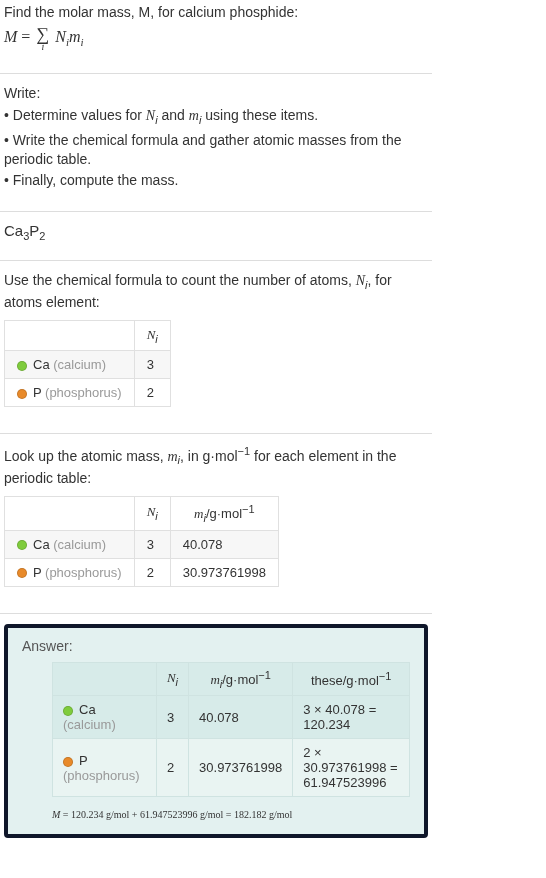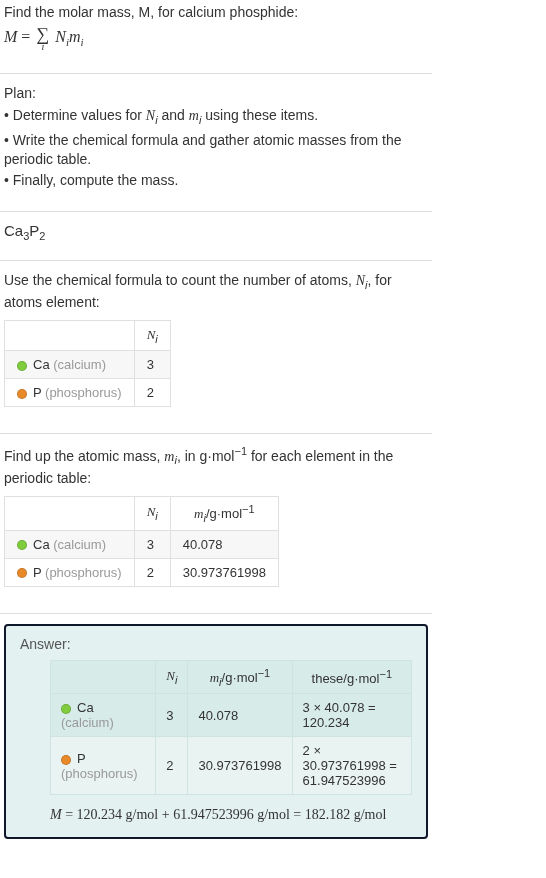--- a/index.html
+++ b/index.html
@@ -76,21 +76,21 @@
     vertical-align: middle;
     border: 1px solid rgba(0,0,0,0.15);
   }
   .dot-ca { background: #7fcc3d; }
   .dot-p  { background: #e88a2a; }
   .el-sym { font-weight: normal; }
   .el-name { color: #999; margin-top: 30px; }
   
   .answer-box {
     background: #e3f1f0;
-    border: 2px solid #0f172a;
+    border: 4px solid #0f172a;
     border-radius: 4px;
     padding: 10px 14px 14px 14px;
     margin: 6px 4px 10px 4px;
   }
   .answer-label {
     color: #555;
     margin-bottom: 8px;
   }
   .answer-inner {
     padding-left: 30px;
@@ -107,21 +107,21 @@
   }
   table.answer th {
     background: #d7ebe9;
     text-align: center;
     font-weight: normal;
   }
   table.answer tr.r1 td { background: #d7ebe9; }
   table.answer tr.r2 td { background: #e9f4f2; }
   .final-line {
     font-family: "Times New Roman", serif;
-    font-size: 14px;
+    font-size: 10px;
   }
   .final-line .it { font-style: italic; }
   .ni-label { font-style: italic; font-family: "Times New Roman", serif; }
   .mi-label { font-style: italic; font-family: "Times New Roman", serif; }
   td.num { text-align: center; }
   .sigma-wrap {
     display: inline-block;
     text-align: center;
     line-height: 0.9;
     vertical-align: middle;
@@ -141,21 +141,21 @@
     </div>
     <div class="formula-line">
       <span>M</span><span class="plain"> = </span><span class="sigma-wrap"><span class="sg">∑</span><span class="si">i</span></span>
       <span>N</span><span class="sub">i</span><span>m</span><span class="sub">i</span>
     </div>
   </div>
 
   <hr class="sep">
 
   <div class="section">
-    <div class="text-line">Plan:</div>
+    <div class="text-line">Write:</div>
     <div class="text-line"><span class="bullet"></span><span>Determine values for </span><span class="ni-label">N</span><span class="sub">i</span><span> and </span><span class="mi-label">m</span><span class="sub">i</span><span> using these items.</span></div>
     <div class="text-line bullet">Write the chemical formula and gather atomic masses from the periodic table.</div>
     <div class="text-line bullet">Finally, compute the mass.</div>
   </div>
 
   <hr class="sep">
 
   <div class="section">
     <div class="chem">
       <span>Ca</span><span class="csub">3</span><span>P</span><span class="csub">2</span>
@@ -183,21 +183,21 @@
         <td class="num">2</td>
       </tr>
     </tbody>
       </table>
   </div>
 
   <hr class="sep">
 
   <div class="section">
     <div class="text-line">
-      <span>Find up the atomic mass, </span><span class="mi-label">m</span><span class="sub">i</span><span>, in g·mol</span><span class="sup">−1</span><span> for each element in the periodic table:</span>
+      <span>Look up the atomic mass, </span><span class="mi-label">m</span><span class="sub">i</span><span>, in g·mol</span><span class="sup">−1</span><span> for each element in the periodic table:</span>
     </div>
     <table class="data">
       <tbody>
           <tr>
         <th></th>
         <th><span class="ni-label">N</span><span class="sub">i</span></th>
         <th><span class="mi-label">m</span><span class="sub">i</span><span>/g·mol</span><span class="sup">−1</span></th>
       </tr>
       <tr class="odd">
         <td><span class="el-dot dot-ca"></span><span class="el-sym">Ca</span> <span class="el-name">(calcium)</span></td>

